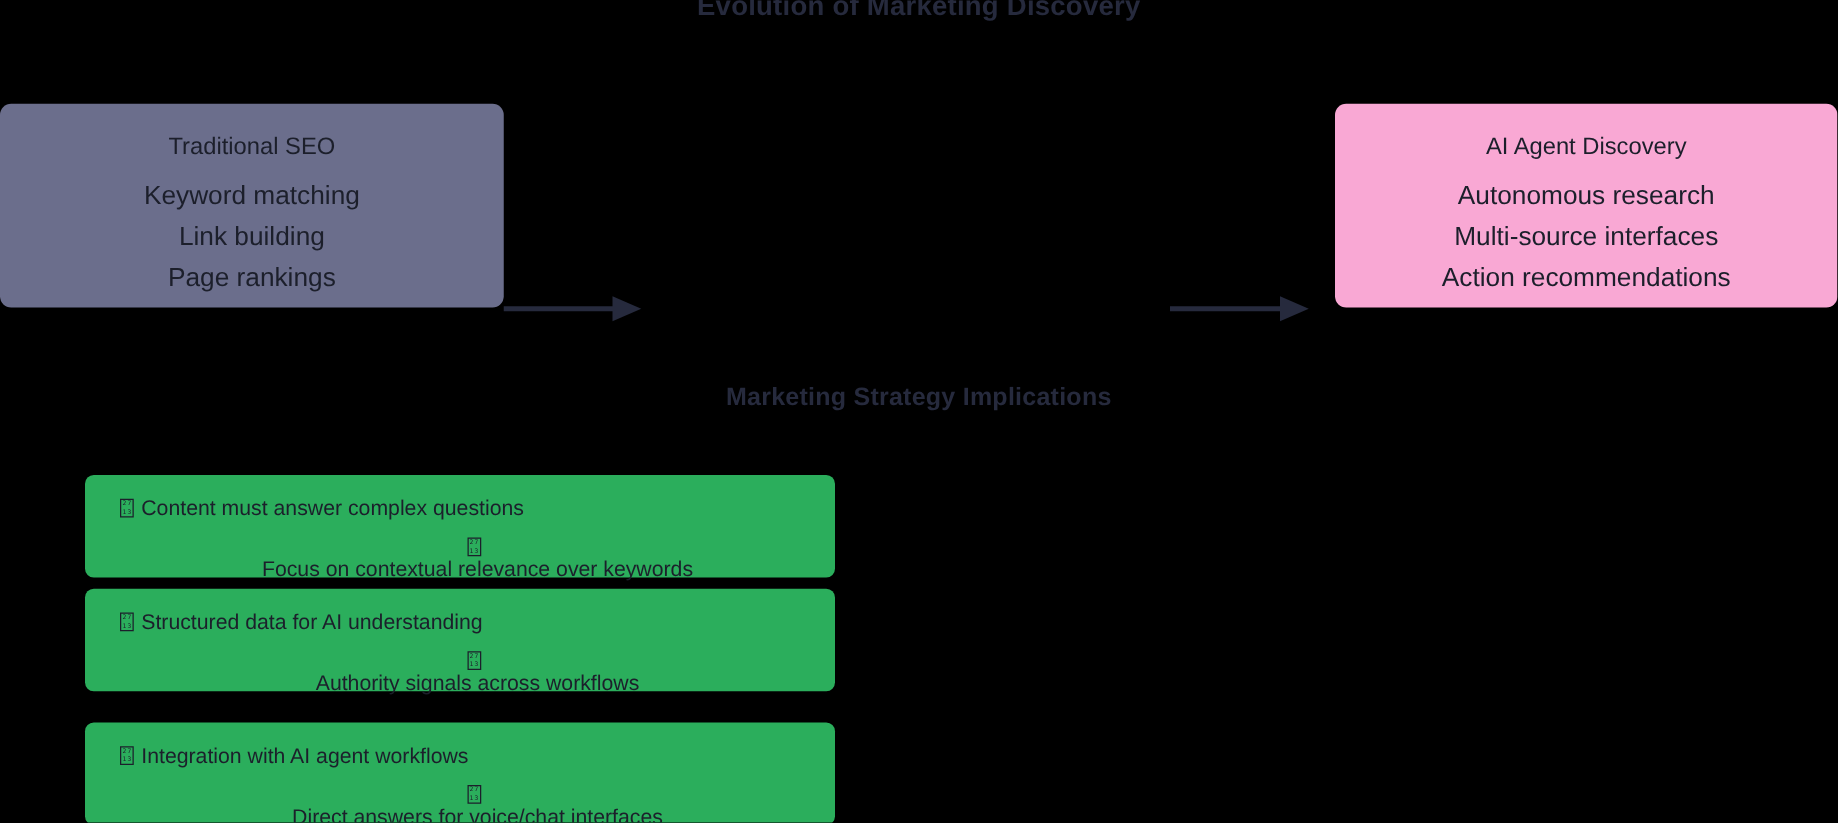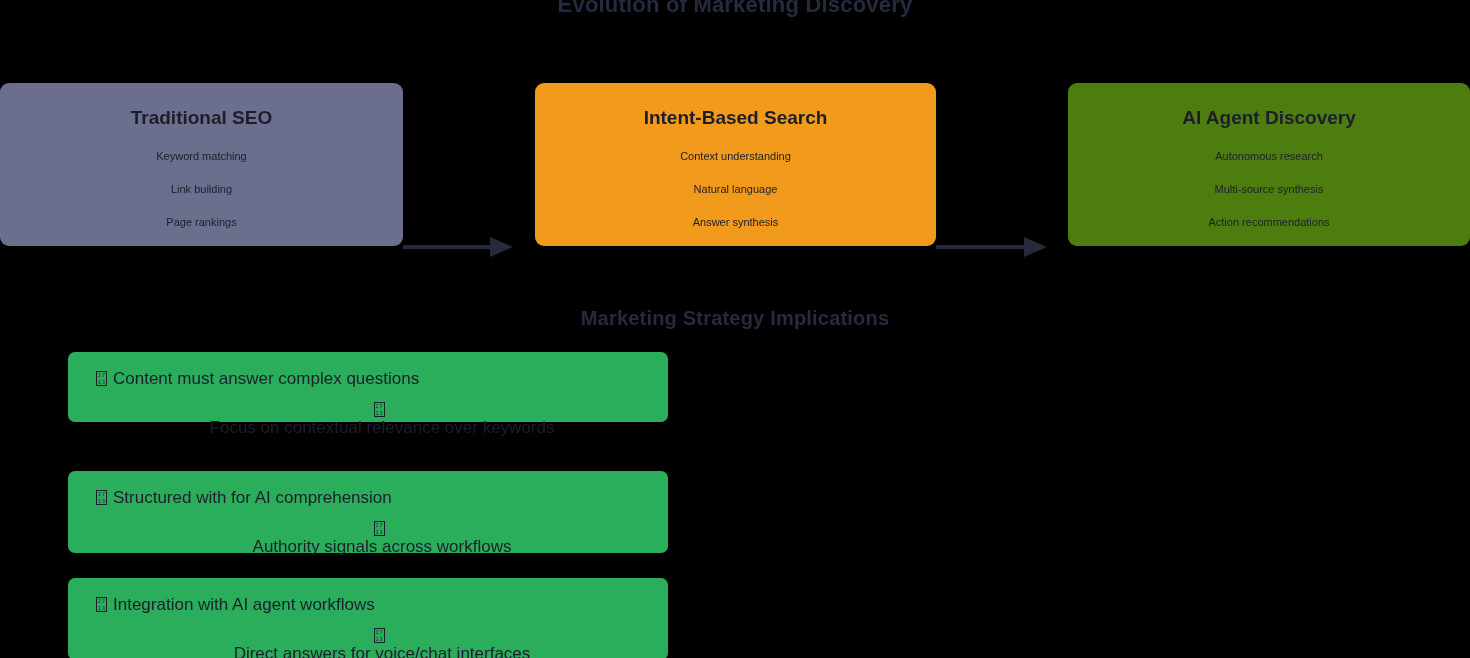--- a/index.html
+++ b/index.html
@@ -53,37 +53,37 @@
     height: 163px;
     border-radius: 9px;
     box-sizing: border-box;
     display: flex;
     flex-direction: column;
     align-items: center;
     justify-content: flex-start;
     padding-top: 23px;
   }
   .stage-card .stage-title {
-    font-weight: bold;
+    font-weight: normal;
     font-size: 19px;
     line-height: 24px;
     margin-bottom: 17px;
     white-space: nowrap;
   }
   .stage-card .stage-item {
-    font-size: 11px;
+    font-size: 21px;
     line-height: 19px;
     margin-bottom: 14px;
     white-space: nowrap;
   }
   .stage-card .stage-item:last-child { margin-bottom: 12px; }
 
   #stage-card-0 { left: 0px;    width: 403px; background: #6b6e8c; }
   #stage-card-1 { left: 535px;  width: 401px; background: #f29a1b; }
-  #stage-card-2 { left: 1068px; width: 402px; background: #4d7c0f; }
+  #stage-card-2 { left: 1068px; width: 402px; background: #f9a8d4; }
 
   
   .arrow {
     position: absolute;
     top: 159px;
     height: 10px;
   }
   .arrow .shaft {
     position: absolute;
     top: 3px;
@@ -109,21 +109,21 @@
   
   .implication-card {
     position: absolute;
     left: 68px;
     width: 600px;
     background: #2bae5c;
     border-radius: 7px;
     box-sizing: border-box;
     padding: 16px 0 16px 28px;
   }
-  #implication-card-0 { top: 352px; height: 70px; }
+  #implication-card-0 { top: 380px; height: 82px; }
   #implication-card-1 { top: 471px; height: 82px; }
   #implication-card-2 { top: 578px; height: 82px; }
 
   .implication-line {
     display: flex;
     align-items: center;
     font-size: 17px;
     line-height: 21px;
     color: #1c1f2b;
     white-space: nowrap;
@@ -170,36 +170,30 @@
     <div class="stage-item">Keyword matching</div>
     <div class="stage-item">Link building</div>
     <div class="stage-item">Page rankings</div>
   </div>
 
   <div class="arrow" id="arrow-0">
     <div class="shaft"></div>
     <div class="head"></div>
   </div>
 
-  <div class="stage-card" id="stage-card-1">
-    <div class="stage-title">Intent-Based Search</div>
-    <div class="stage-item">Context understanding</div>
-    <div class="stage-item">Natural language</div>
-    <div class="stage-item">Answer synthesis</div>
-  </div>
 
   <div class="arrow" id="arrow-1">
     <div class="shaft"></div>
     <div class="head"></div>
   </div>
 
   <div class="stage-card" id="stage-card-2">
     <div class="stage-title">AI Agent Discovery</div>
     <div class="stage-item">Autonomous research</div>
-    <div class="stage-item">Multi-source synthesis</div>
+    <div class="stage-item">Multi-source interfaces</div>
     <div class="stage-item">Action recommendations</div>
   </div>
 
 </div>
 
 <div class="section-title" id="implications-title">Marketing Strategy Implications</div>
 
 <div class="implication-card" id="implication-card-0">
   <div class="implication-line">
     <span class="tofu">
@@ -222,21 +216,21 @@
 </div>
 
 <div class="implication-card" id="implication-card-1">
   <div class="implication-line">
     <span class="tofu">
         <i class="d1">2</i>
         <i class="d2">7</i>
         <i class="d3">1</i>
         <i class="d4">3</i>
       </span>
-    <span>Structured with for AI comprehension</span>
+    <span>Structured data for AI understanding</span>
   </div>
   <div class="implication-line">
     <span class="tofu">
         <i class="d1">2</i>
         <i class="d2">7</i>
         <i class="d3">1</i>
         <i class="d4">3</i>
       </span>
     <span>Authority signals across workflows</span>
   </div>

